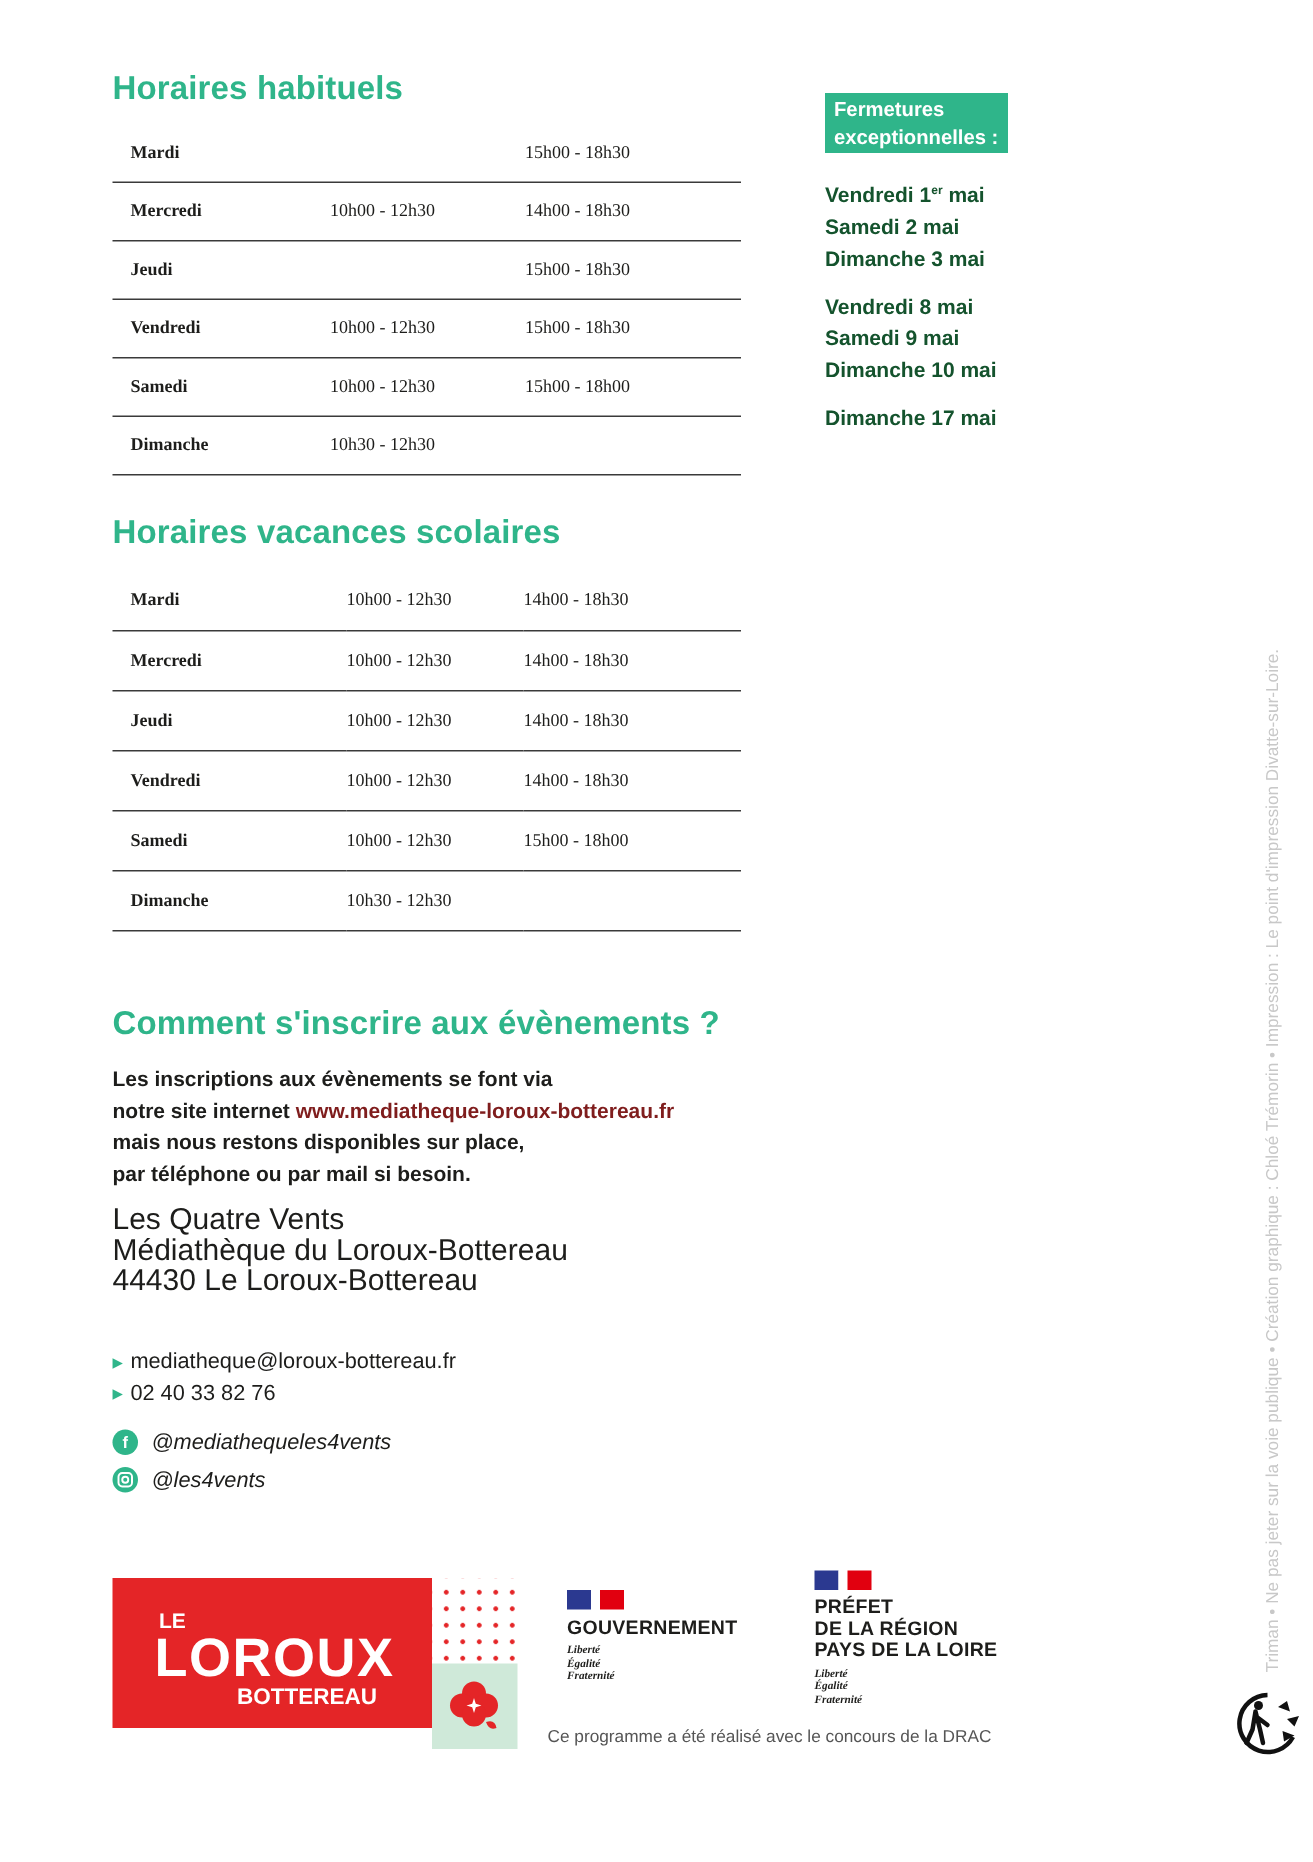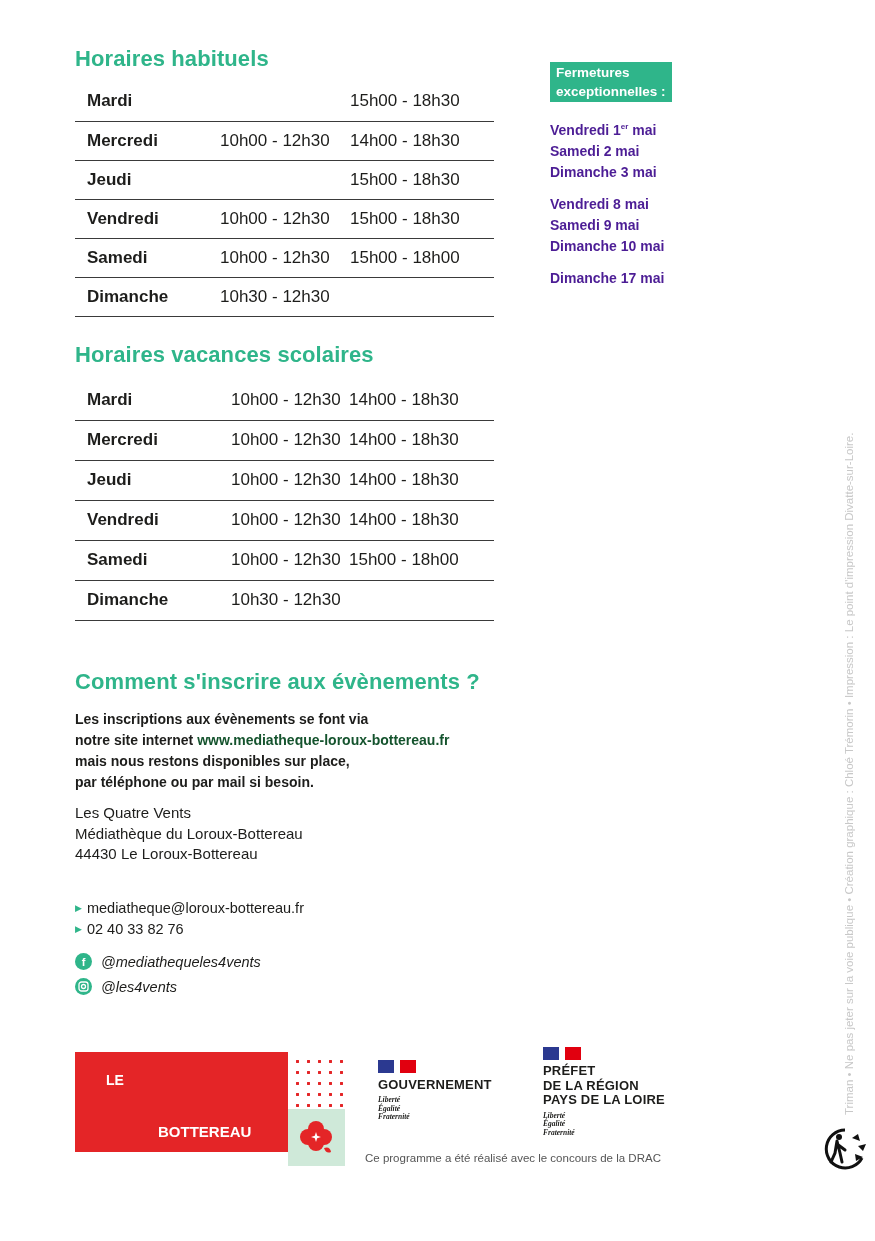--- a/index.html
+++ b/index.html
@@ -1,39 +1,39 @@
 <!DOCTYPE html>
 <html><head>
 <meta charset="utf-8">
 <style>
   * { margin:0; padding:0; box-sizing:border-box; }
   html, body { width:875px; height:1241px; background:#ffffff; overflow:hidden; }
   body { position:relative; font-family:"Liberation Sans", sans-serif; color:#1d1d1b; }
   .h2 { position:absolute; left:75px; font-size:22px; font-weight:bold; color:#2fb58a; letter-spacing:0.1px; }
 
   table.hours { position:absolute; left:75px; width:419px; border-collapse:collapse; }
-  table.hours td { font-size:17px; height:39px; vertical-align:middle; border-bottom:1.5px solid #3a3a3a; }
+  table.hours td { font-size:12px; height:39px; vertical-align:middle; border-bottom:1.5px solid #3a3a3a;font-family:Liberation Serif, serif; }
   table.hours td.day { font-weight:bold; padding-left:12px; }
   table.hours.t1 td.day { width:145px; }
   table.hours.t1 td.am { width:130px; }
   table.hours.t2 td { height:40px; }
   table.hours.t2 td.day { width:156px; }
   table.hours.t2 td.am { width:118px; }
 
   .closures { position:absolute; left:550px; top:62px; }
   .closure-badge { display:inline-block; background:#2fb58a; color:#fff; font-weight:bold; font-size:13.5px; line-height:19px; padding:1px 6px; }
   .closure-badge .l2 { display:block; margin-left:-6px; margin-right:-6px; padding:0 6px; background:#2fb58a; }
   .closure-list { margin-top:14px; }
   .closure-group { margin-bottom:11px; }
-  .closure-item { color:#4c1d95; font-size:14px; font-weight:bold; line-height:21px; }
+  .closure-item { color:#14532d; font-size:14px; font-weight:bold; line-height:21px; }
   .closure-item sup { font-size:8px; }
 
   .intro { position:absolute; left:75px; top:709px; font-size:14px; font-weight:bold; line-height:21px; }
-  .intro a { color:#14532d; text-decoration:none; font-weight:bold; }
-  .address { position:absolute; left:75px; top:803px; font-size:15px; line-height:20.7px; }
+  .intro a { color:#7f1d1d; text-decoration:none; font-weight:bold; }
+  .address { position:absolute; left:75px; top:803px; font-size:20px; line-height:20.7px; }
   .contacts { position:absolute; left:75px; top:898px; font-size:14.5px; line-height:21px; }
   .contact-row { display:flex; align-items:center; }
   .tri { color:#2fb58a; font-size:9px; margin-right:5px; }
   .social { position:absolute; left:75px; top:949px; font-size:14.5px; }
   .social-row { display:flex; align-items:center; height:25px; font-style:italic; }
   .social-row .ic { width:17px; height:17px; border-radius:50%; background:#2fb58a; display:inline-flex; align-items:center; justify-content:center; color:#fff; font-size:11px; font-weight:bold; font-style:normal; margin-right:9px; }
 
   .logo { position:absolute; left:75px; top:1052px; width:270px; height:114px; }
   .logo .red { position:absolute; left:0; top:0; width:213px; height:100px; background:#e42527; color:#fff; }
   .logo .le { position:absolute; left:31px; top:20px; font-weight:bold; font-size:14px; }
@@ -192,20 +192,21 @@
           <circle cx="5.5" cy="5.5" r="2" fill="none" stroke="#fff" stroke-width="1.3"></circle>
         </svg>
       </span>
       <span>@les4vents</span>
     </div>
 </div>
 
 <div class="logo">
   <div class="red">
     <div class="le">LE</div>
+    <div class="loroux">LOROUX</div>
     <div class="bott">BOTTEREAU</div>
   </div>
   <div class="dots"></div>
   <div class="mint">
     <svg class="flower" viewBox="0 0 36 36">
       <circle cx="18" cy="10" r="8" fill="#e42527"></circle>
         <circle cx="10" cy="18" r="8" fill="#e42527"></circle>
       <circle cx="26" cy="18" r="8" fill="#e42527"></circle>
         <circle cx="18" cy="24" r="8" fill="#e42527"></circle>
       <path d="M26 29 q6 -2 7 4 q-5 2 -7 -4z" fill="#e42527"></path>

